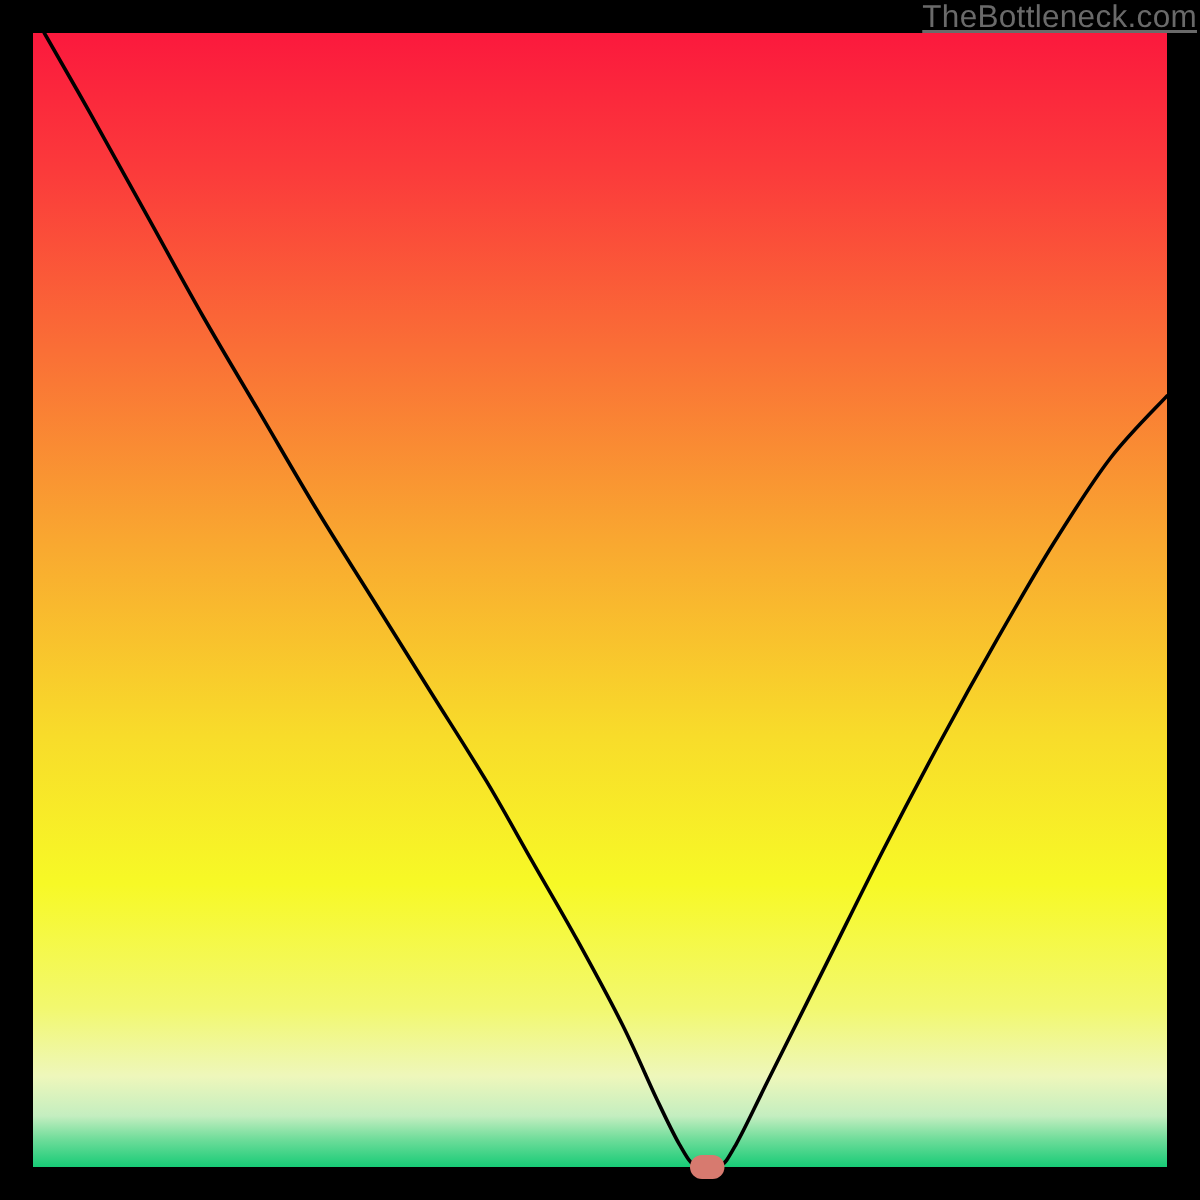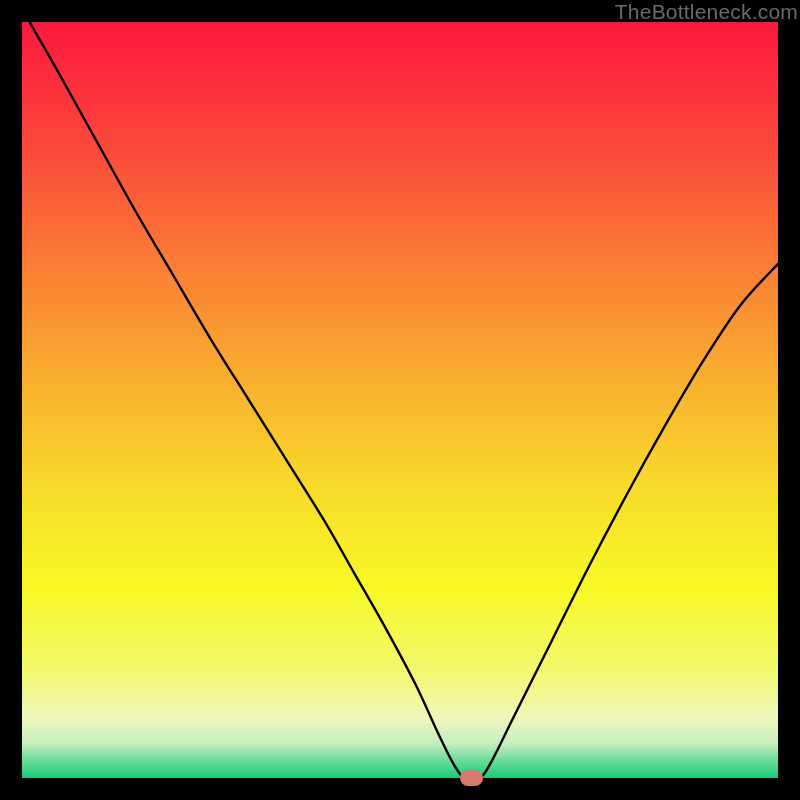--- a/index.html
+++ b/index.html
@@ -27,20 +27,21 @@
     height: 756px;
   }
   .watermark {
     position: absolute;
     top: 0px;
     right: 2px;
     color: #6a6a6a;
     font-size: 21px;
     letter-spacing: 0.2px;
     font-weight: 500;
+    text-decoration: underline;
   }
   .marker {
     position: absolute;
     background: #d77a6f;
     border-radius: 8px;
   }
   svg.curve {
     position: absolute;
     left: 0;
     top: 0;

